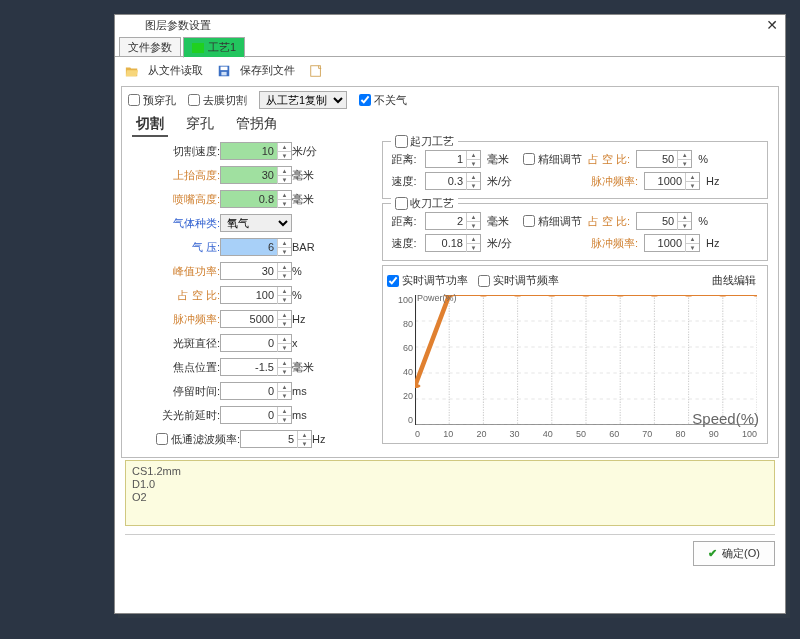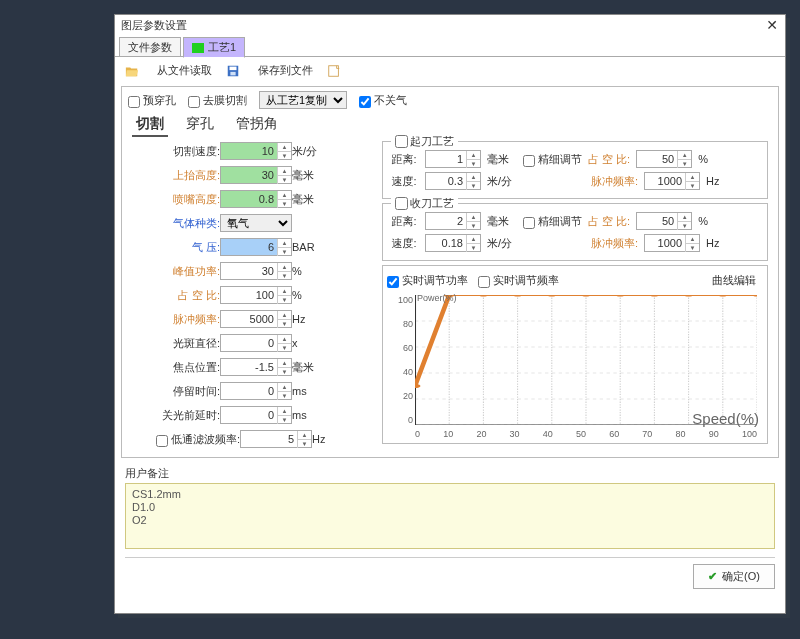--- a/index.html
+++ b/index.html
@@ -1,31 +1,31 @@
 <!DOCTYPE html>
 <html><head>
 <meta charset="utf-8">
 <style>
 * { box-sizing: border-box; margin: 0; padding: 0; font-family: "Microsoft YaHei", sans-serif; }
 body { background: #2b3544; width: 800px; height: 639px; overflow: hidden; position: relative; }
 .window { position: absolute; left: 114px; top: 14px; width: 672px; height: 600px; background: #fff; border: 1px solid #888; box-shadow: 4px 4px 0 rgba(50,60,70,.7); display:flex; flex-direction:column; font-size: 11px; color:#333; }
-.titlebar { height: 20px; display:flex; align-items:center; justify-content:space-between; padding: 0 6px; }
+.titlebar { height: 20px; display:flex; align-items:center; justify-content:space-between; padding: 0 6px; margin-left: 24px; }
 .titlebar .title { font-size:11px; }
 .close { width:14px; height:14px; cursor:pointer; display:flex; align-items:center; justify-content:center; font-size:14px; }
 .tabstrip1 { display:flex; height:22px; padding-left:4px; gap:2px; align-items:flex-end; }
 .tab1 { border:1px solid #aaa; border-bottom:none; padding:2px 8px; font-size:11px; background:#f5f5f5; display:flex; align-items:center; gap:4px; }
-.tab1.active { background:#c4b5fd; border-bottom:1px solid #fff; position:relative; top:1px; }
+.tab1.active { background:#22c55e; border-bottom:1px solid #fff; position:relative; top:1px; }
 .swatch { width:12px; height:10px; display:inline-block; }
 .sep1 { height:1px; background:#aaa; margin-top:-1px; }
 .toolbar { display:flex; align-items:center; gap:6px; padding:4px 6px; }
-.tbtn { display:flex; align-items:center; gap:18px; padding:2px 4px; cursor:pointer; }
+.tbtn { display:flex; align-items:center; gap:9px; padding:2px 4px; cursor:pointer; }
 .tbtn svg { width:14px; height:14px; }
 .panel { border:1px solid #bbb; margin:2px 6px; padding:4px 6px; }
 .optrow { display:flex; align-items:center; gap:12px; }
-.chk { display:flex; align-items:flex-end; gap:3px; }
+.chk { display:flex; align-items:center; gap:3px; }
 .chk input { width:12px; height:12px; }
 .sel { border:1px solid #aaa; height:18px; font-size:11px; padding:0 2px; }
 .tabstrip2 { display:flex; gap:14px; padding:4px 4px 0 4px; font-size:14px; }
 .tab2 { padding:2px 4px; cursor:pointer; }
 .tab2.active { border-bottom:2px solid #555; font-weight:bold; }
 .content { display:flex; gap:6px; padding:4px 4px 4px 28px; }
 .leftcol { width:220px; display:flex; flex-direction:column; gap:4px; }
 .prow { display:flex; align-items:center; height:20px; }
 .plabel { width:64px; text-align:right; font-size:11px; }
 .num { width:72px; height:18px; border:1px solid #aaa; display:flex; }
@@ -445,21 +445,20 @@
                 <span>90</span>
                 <span>100</span>
               </div>
             <span class="xtitle">Speed(%)</span>
           </div>
         </div>
       </div>
     </div>
   </div>
 
-  <div class="notes-label">用户备注</div>
   <div class="notes">CS1.2mm
 D1.0
 O2</div>
 
   <div class="footer">
     <div class="okbtn">
         <span class="chkmark">✔</span>
         <span>确定(O)</span>
       </div>
   </div>

